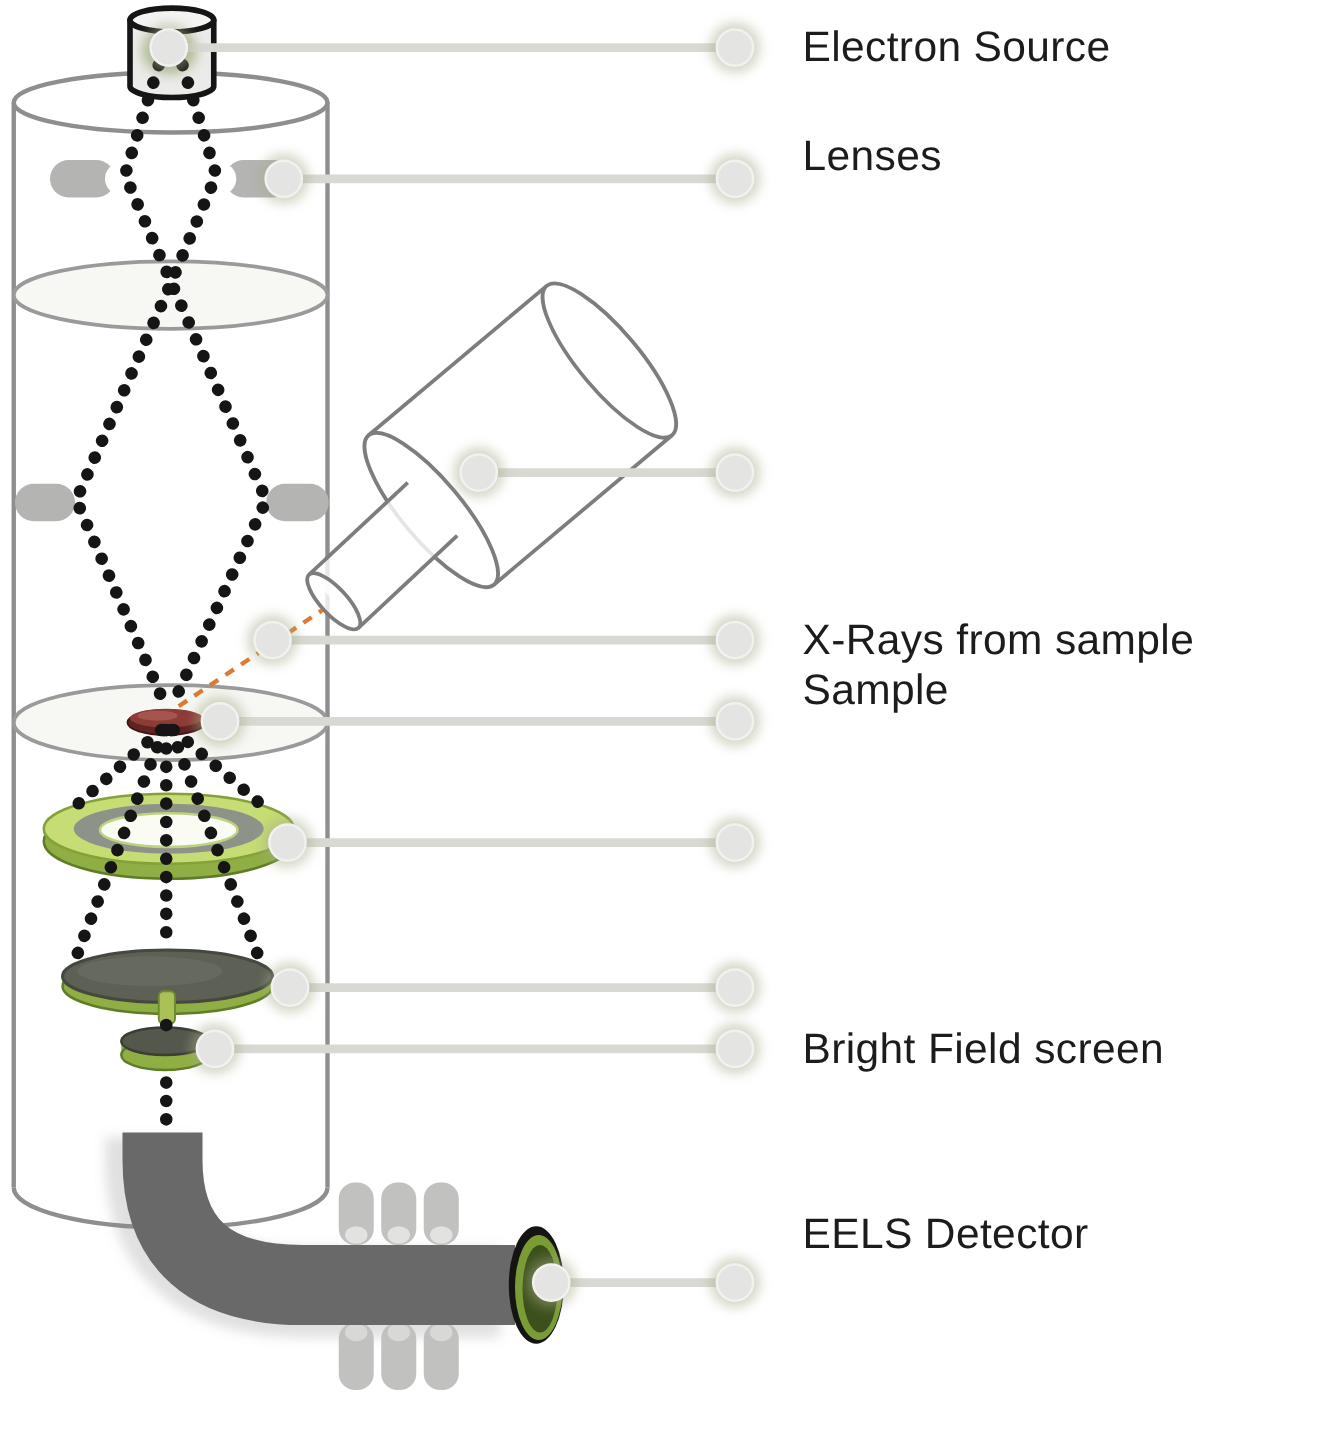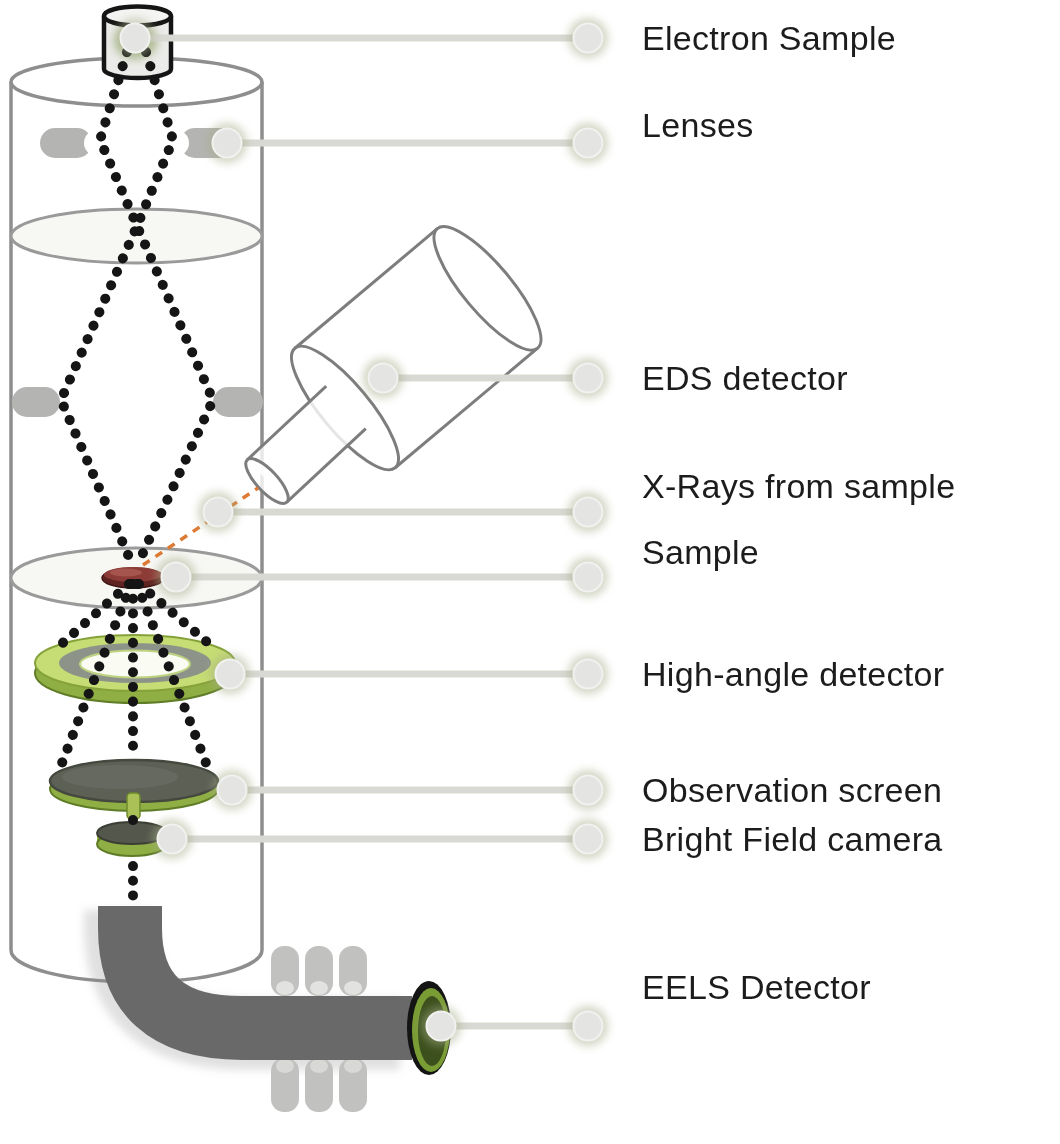--- a/index.html
+++ b/index.html
@@ -203,23 +203,20 @@
   <g>
     <line class="callout-halo-line" x1="441" y1="1026" x2="588" y2="1026"></line>
     <line class="callout-line" x1="441" y1="1026" x2="588" y2="1026"></line>
     <circle class="callout-halo-dot" cx="441" cy="1026" r="20"></circle>
         <circle class="callout-halo-dot" cx="588" cy="1026" r="20"></circle>
     <circle class="callout-dot" cx="441" cy="1026" r="14.5"></circle>
     <circle class="callout-dot" cx="588" cy="1026" r="14.5"></circle>
   </g>
 </svg>
 
-<div class="label" style="top:13px">Electron Sample</div>
+<div class="label" style="top:13px">Electron Source</div>
 <div class="label" style="top:100px">Lenses</div>
-<div class="label" style="top:353px">EDS detector</div>
-<div class="label" style="top:461px">X-Rays from sample</div>
+<div class="label" style="top:487px">X-Rays from sample</div>
 <div class="label" style="top:527px">Sample</div>
-<div class="label" style="top:649px">High-angle detector</div>
-<div class="label" style="top:765px">Observation screen</div>
-<div class="label" style="top:814px">Bright Field camera</div>
+<div class="label" style="top:814px">Bright Field screen</div>
 <div class="label" style="top:962px">EELS Detector</div>
 
 </div>
 
 </body></html>

